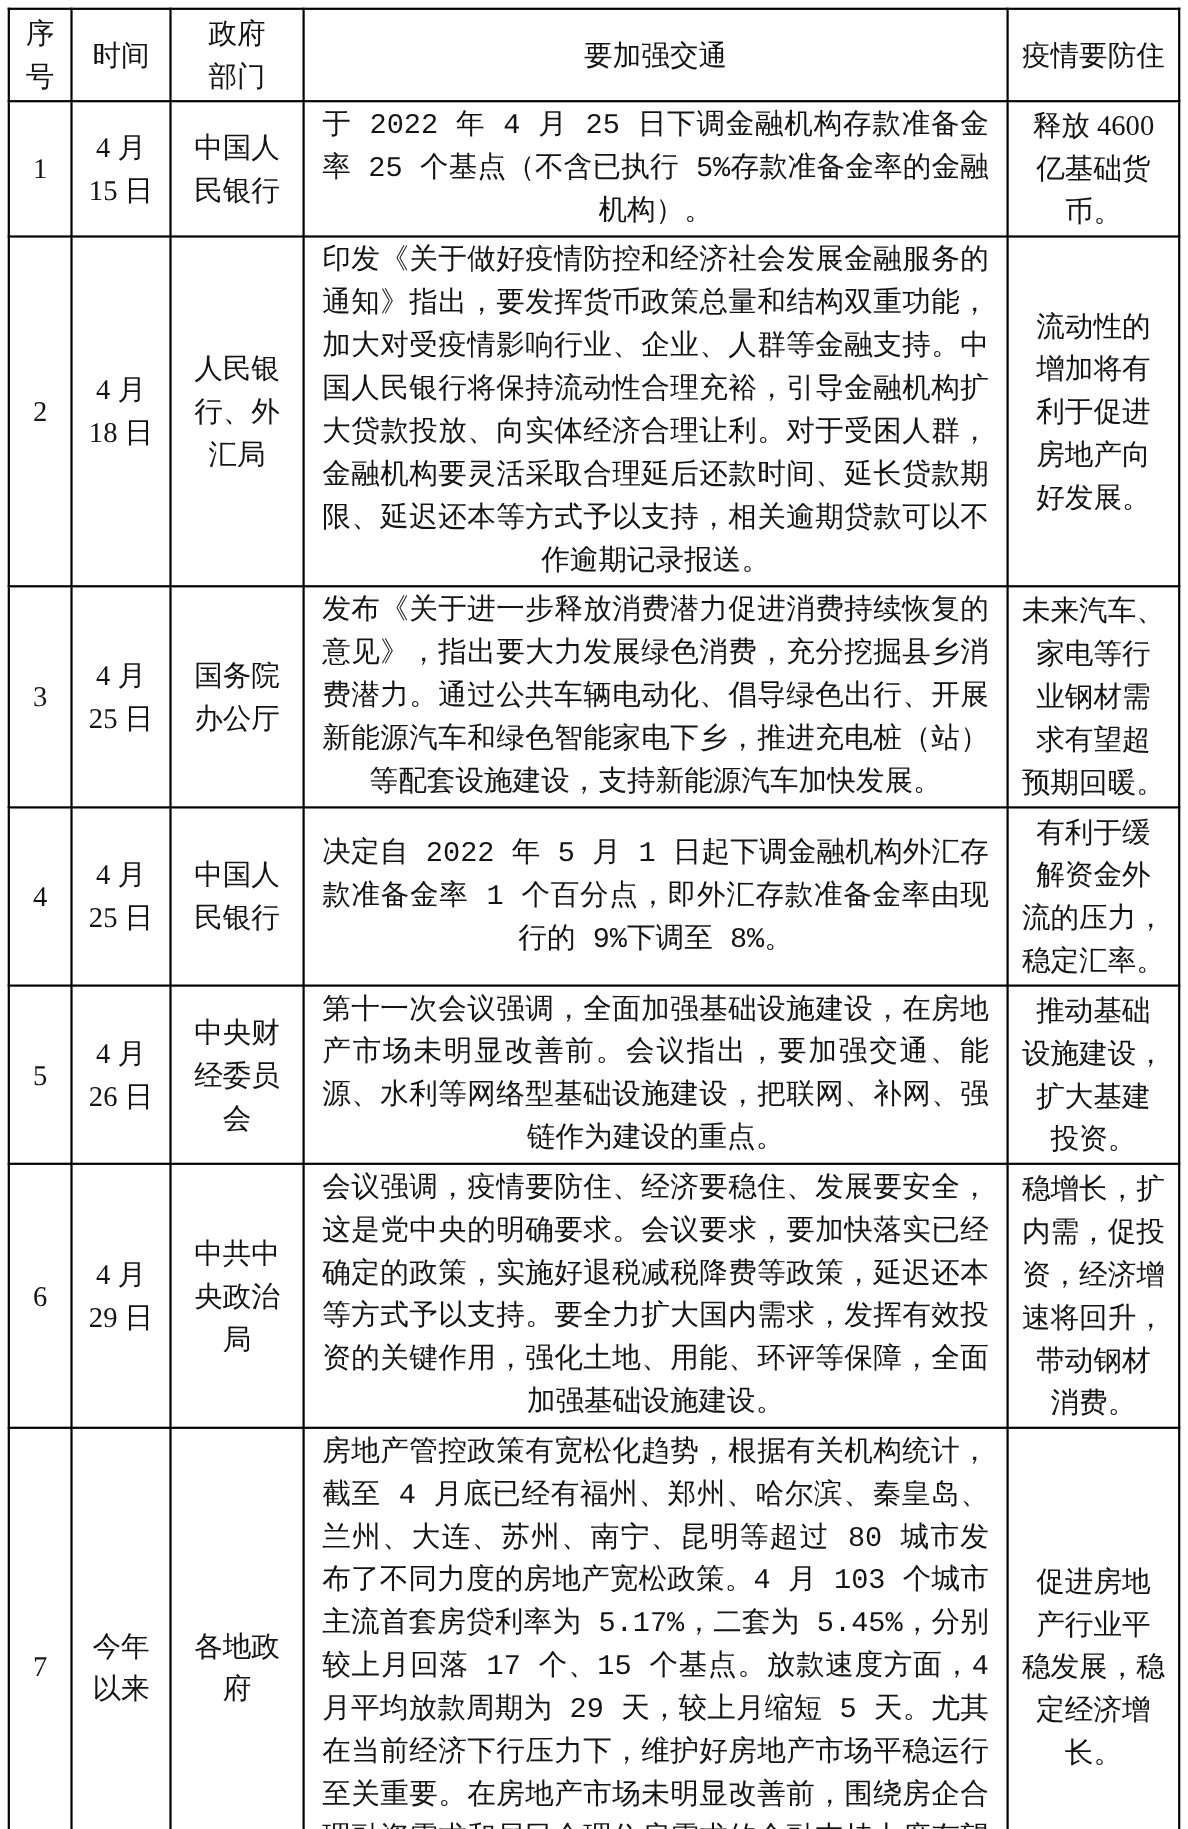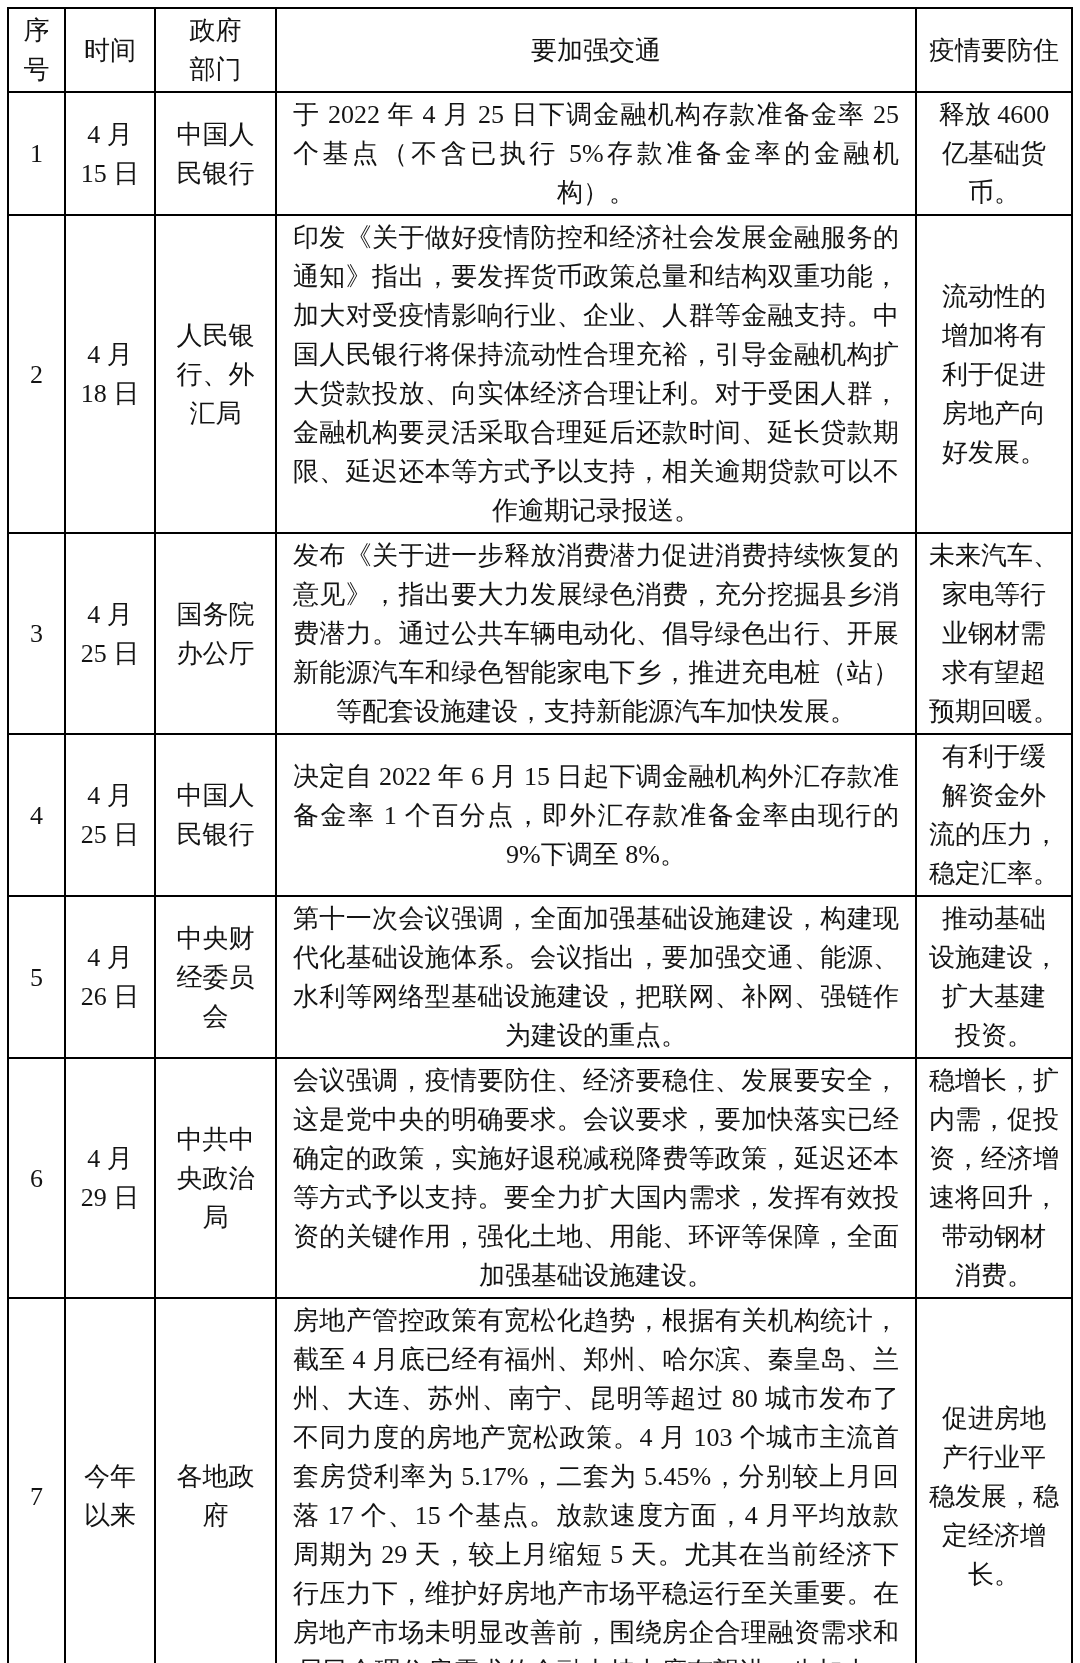--- a/index.html
+++ b/index.html
@@ -43,20 +43,21 @@
   .policy-table td.c-date,
   .policy-table td.c-dept,
   .policy-table td.c-effect {
     white-space: pre-line;
     padding: 2px 4px;
   }
   .policy-table td.c-content {
     text-align: justify;
     text-align-last: center;
     padding: 2px 16px;
+    font-family: Liberation Mono, monospace;
   }
   .policy-table thead tr { height: 80px; }
   .policy-table tbody tr:nth-child(1) { height: 115px; }
   .policy-table tbody tr:nth-child(2) { height: 312px; }
   .policy-table tbody tr:nth-child(3) { height: 197px; }
   .policy-table tbody tr:nth-child(4) { height: 158px; }
   .policy-table tbody tr:nth-child(5) { height: 158px; }
   .policy-table tbody tr:nth-child(6) { height: 234px; }
   .policy-table tbody tr:nth-child(7) { height: 393px; }
 </style>
@@ -121,34 +122,34 @@
 业钢材需
 求有望超
 预期回暖。</td>
         </tr>
         <tr>
           <td class="c-no">4</td>
           <td class="c-date">4 月
 25 日</td>
           <td class="c-dept">中国人
 民银行</td>
-          <td class="c-content">决定自 2022 年 6 月 15 日起下调金融机构外汇存款准备金率 1 个百分点，即外汇存款准备金率由现行的 9%下调至 8%。</td>
+          <td class="c-content">决定自 2022 年 5 月 1 日起下调金融机构外汇存款准备金率 1 个百分点，即外汇存款准备金率由现行的 9%下调至 8%。</td>
           <td class="c-effect">有利于缓
 解资金外
 流的压力，
 稳定汇率。</td>
         </tr>
         <tr>
           <td class="c-no">5</td>
           <td class="c-date">4 月
 26 日</td>
           <td class="c-dept">中央财
 经委员
 会</td>
-          <td class="c-content">第十一次会议强调，全面加强基础设施建设，构建现代化基础设施体系。会议指出，要加强交通、能源、水利等网络型基础设施建设，把联网、补网、强链作为建设的重点。</td>
+          <td class="c-content">第十一次会议强调，全面加强基础设施建设，在房地产市场未明显改善前。会议指出，要加强交通、能源、水利等网络型基础设施建设，把联网、补网、强链作为建设的重点。</td>
           <td class="c-effect">推动基础
 设施建设，
 扩大基建
 投资。</td>
         </tr>
         <tr>
           <td class="c-no">6</td>
           <td class="c-date">4 月
 29 日</td>
           <td class="c-dept">中共中

